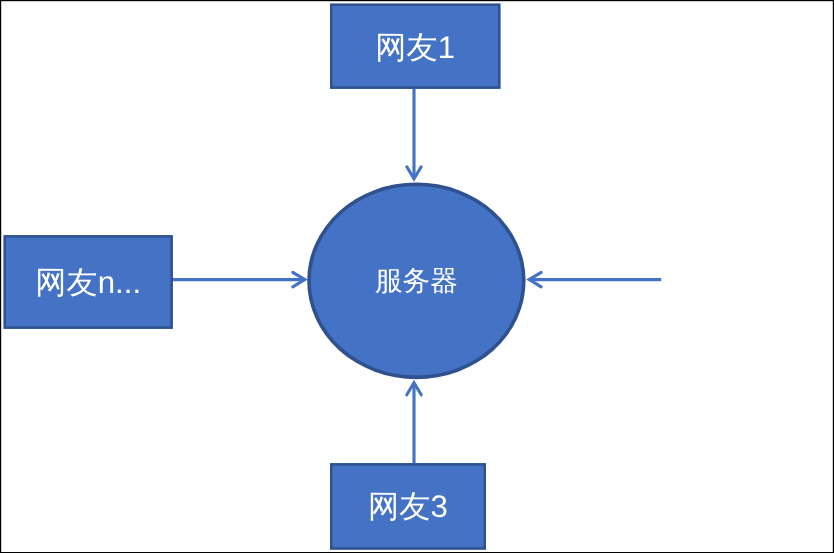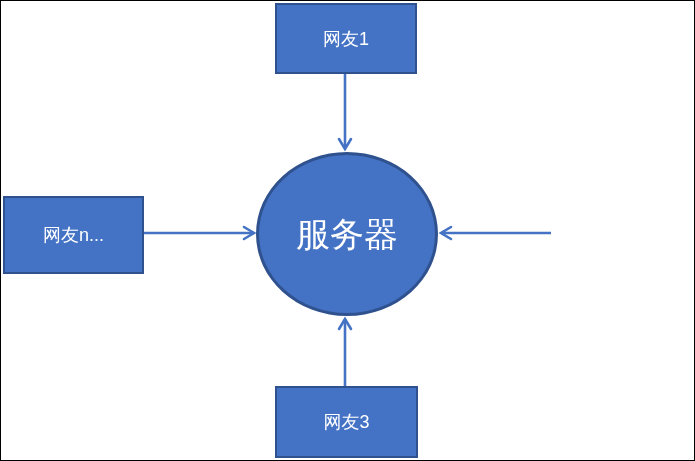--- a/index.html
+++ b/index.html
@@ -39,38 +39,38 @@
     position: absolute;
     box-sizing: border-box;
     display: flex;
     align-items: center;
     justify-content: center;
     background: var(--shape-fill, #4472C4);
     border: 2px solid var(--shape-border, #2F528F);
     color: var(--label-text, #ffffff);
   }
   .node .label {
-    font-size: 18px;
+    font-size: 26px;
     line-height: 1;
     white-space: nowrap;
   }
   .node-client1 { left: 274px; top: 2px;   width: 142px; height: 71px; }
   .node-clientn { left: 2px;   top: 195px; width: 141px; height: 78px; text-align: right; }
   .node-client2 { left: 550px; top: 196px; width: 143px; height: 73px; }
-  .node-client3 { left: 274px; top: 385px; width: 143px; height: 72px; }
+  .node-client3 { left: 274px; top: 385px; width: 130px; height: 72px; }
   .node-server {
     left: 255px;
     top: 151px;
     width: 182px;
     height: 164px;
     border-radius: 50%;
     border-width: 3px;
   }
   .node-server .label {
-    font-size: 34px;
+    font-size: 23px;
   }
 </style>
 </head>
 <body>
 
 <div class="stage">
 
   <svg class="arrow-layer" viewBox="0 0 693 459" xmlns="http://www.w3.org/2000/svg">
     <defs>
       <marker id="arrowhead" markerUnits="userSpaceOnUse" markerWidth="20" markerHeight="20" refX="14" refY="9" orient="auto">

